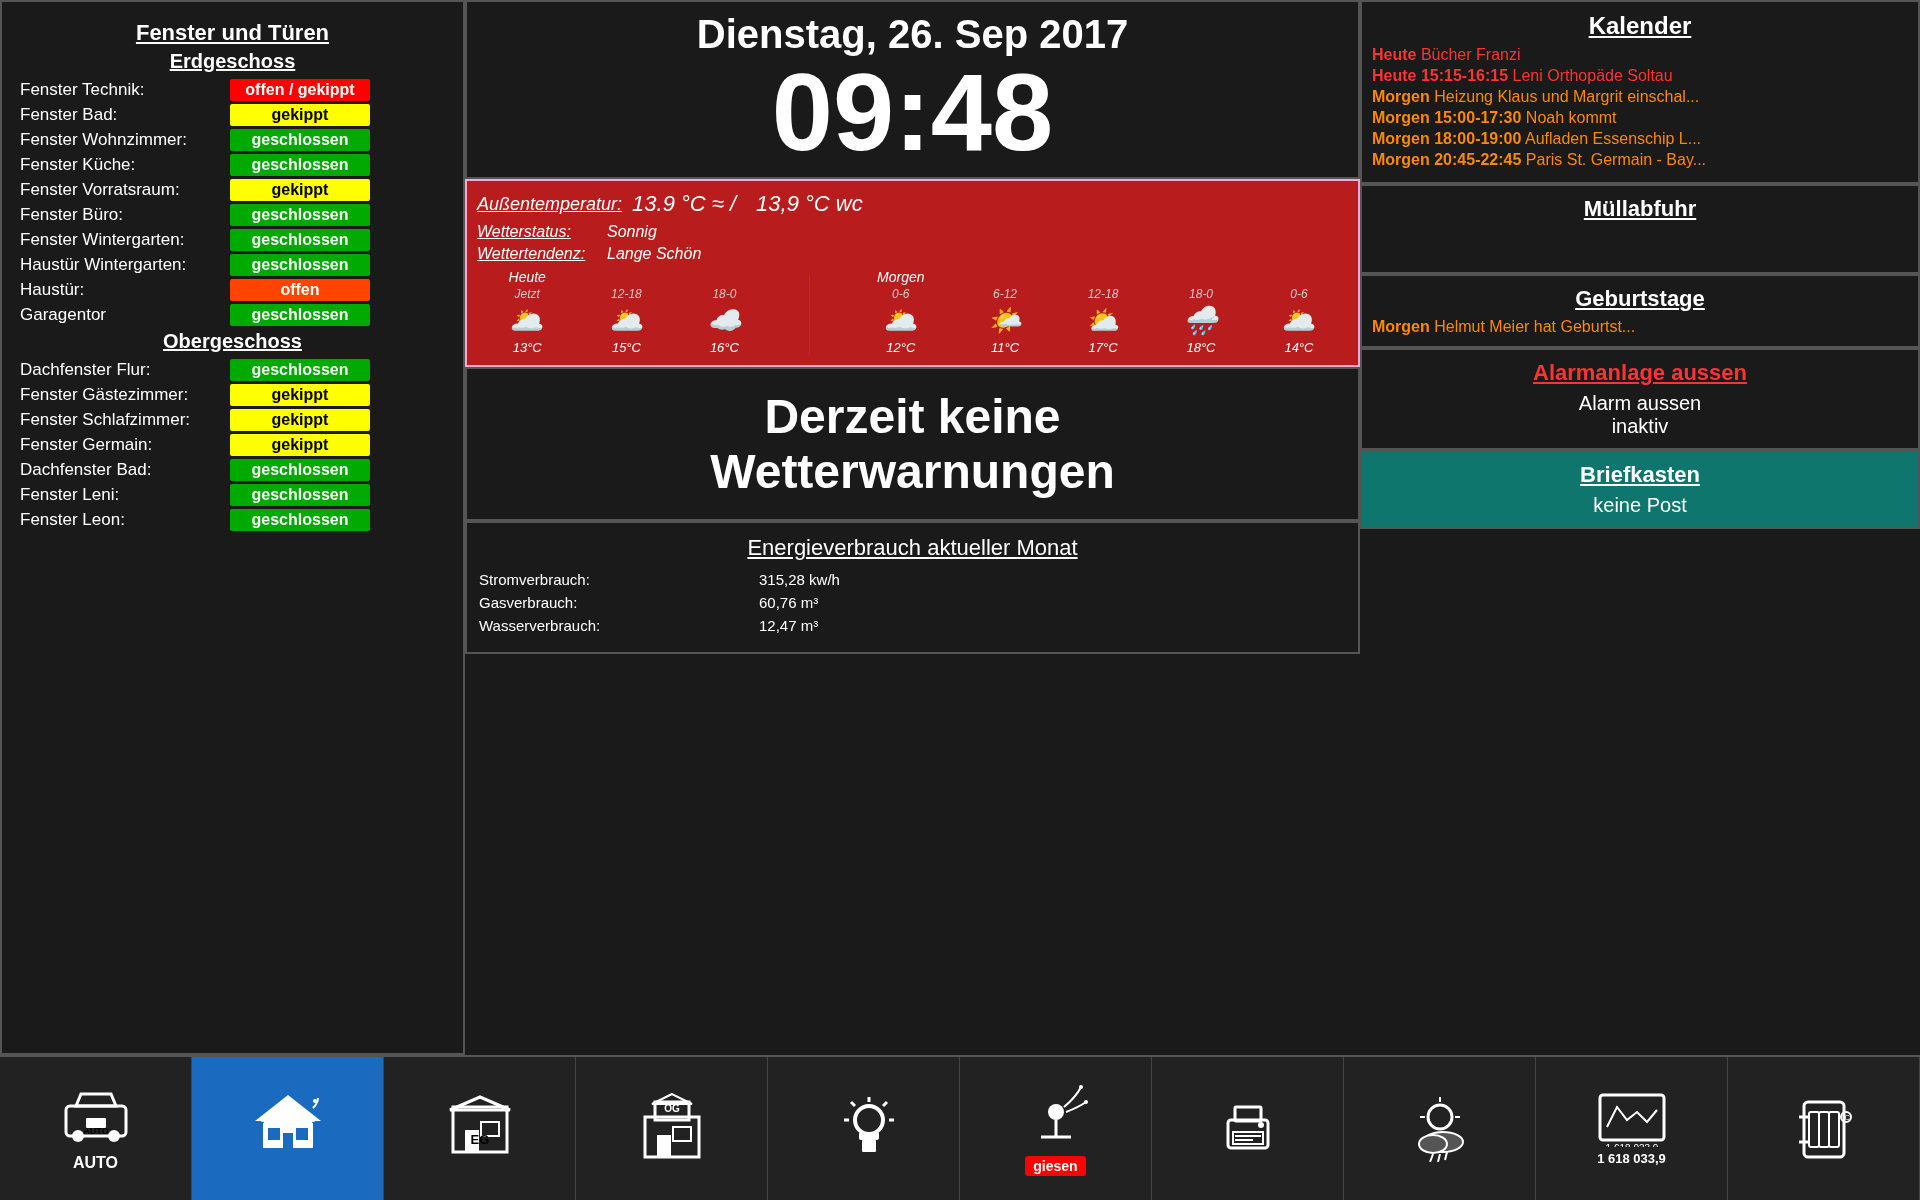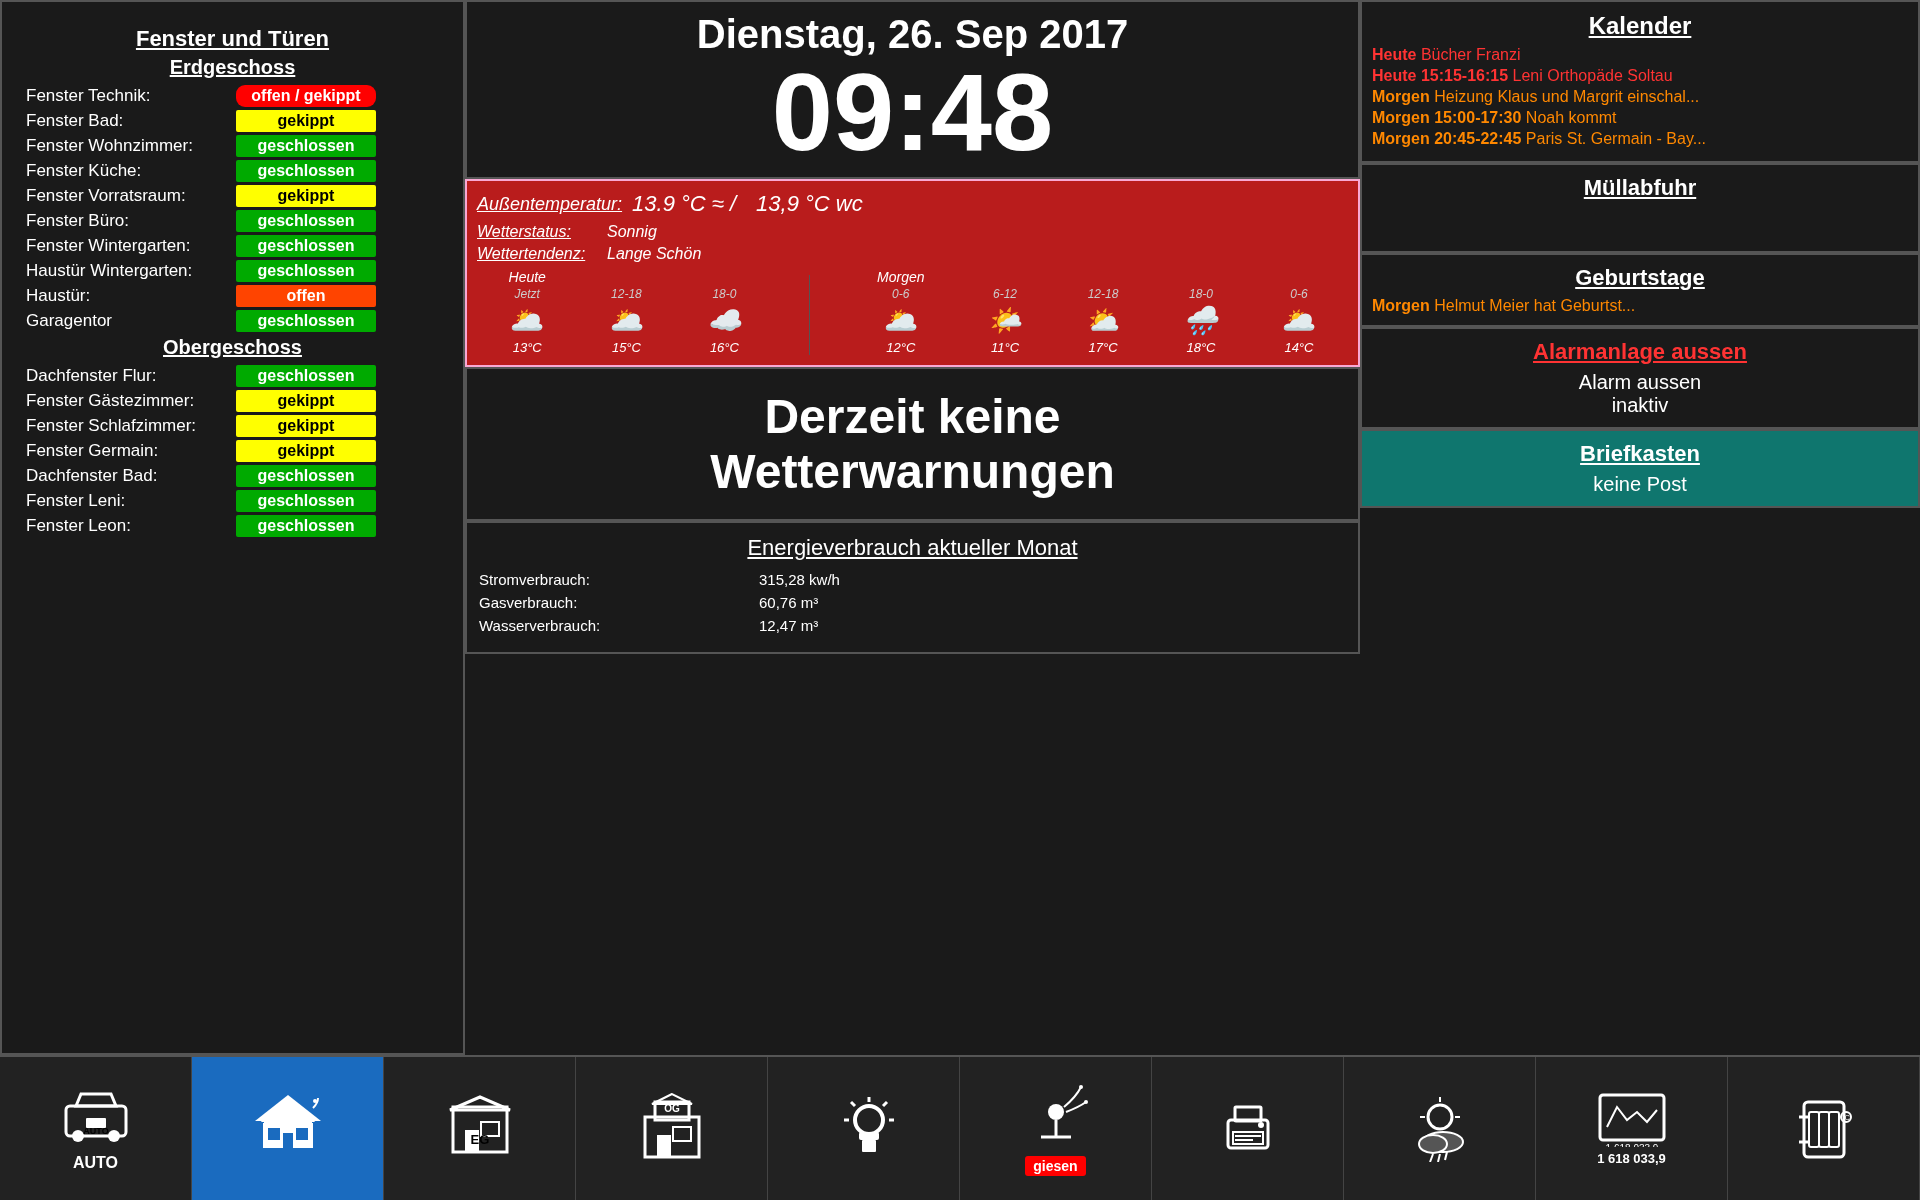--- a/index.html
+++ b/index.html
@@ -17,21 +17,21 @@
     .main-area {
       display: flex;
       flex: 1;
       gap: 0;
     }
 
     
     .left-panel {
       width: 465px;
       border: 2px solid #555;
-      padding: 24px;
+      padding: 18px;
       background: #1a1a1a;
       flex-shrink: 0;
     }
 
     .panel-title {
       text-align: center;
       text-decoration: underline;
       font-size: 22px;
       font-weight: bold;
       margin-bottom: 4px;
@@ -60,21 +60,21 @@
 
     .status-badge {
       padding: 2px 8px;
       font-size: 16px;
       font-weight: bold;
       min-width: 140px;
       text-align: center;
       border-radius: 2px;
     }
 
-    .status-red { background: #ff0000; color: white; border-radius: 9px; }
+    .status-red { background: #ff0000; color: white; }
     .status-yellow { background: #ffff00; color: black; }
     .status-green { background: #00aa00; color: white; }
     .status-orange { background: #ff4400; color: white; }
 
     
     .center-panel {
       flex: 1;
       display: flex;
       flex-direction: column;
       gap: 0;
@@ -552,20 +552,21 @@
 
   <div class="right-panel">
 
     <div class="calendar-panel">
       <div class="calendar-title">Kalender</div>
       <div id="calendar-entries">
           <div class="cal-entry cal-today"><span class="cal-key">Heute</span><span> Bücher Franzi</span></div>
           <div class="cal-entry cal-today"><span class="cal-key">Heute 15:15-16:15</span><span> Leni Orthopäde Soltau</span></div>
           <div class="cal-entry cal-morgen"><span class="cal-key">Morgen</span><span> Heizung Klaus und Margrit einschal...</span></div>
           <div class="cal-entry cal-morgen"><span class="cal-key">Morgen 15:00-17:30</span><span> Noah kommt</span></div>
+          <div class="cal-entry cal-morgen"><span class="cal-key">Morgen 18:00-19:00</span><span> Aufladen Essenschip L...</span></div>
           <div class="cal-entry cal-morgen"><span class="cal-key">Morgen 20:45-22:45</span><span> Paris St. Germain - Bay...</span></div>
         </div>
     </div>
 
     <div class="muell-panel">
       <div class="muell-title">Müllabfuhr</div>
     </div>
 
     <div class="geburtstag-panel">
       <div class="geburtstag-title">Geburtstage</div>

